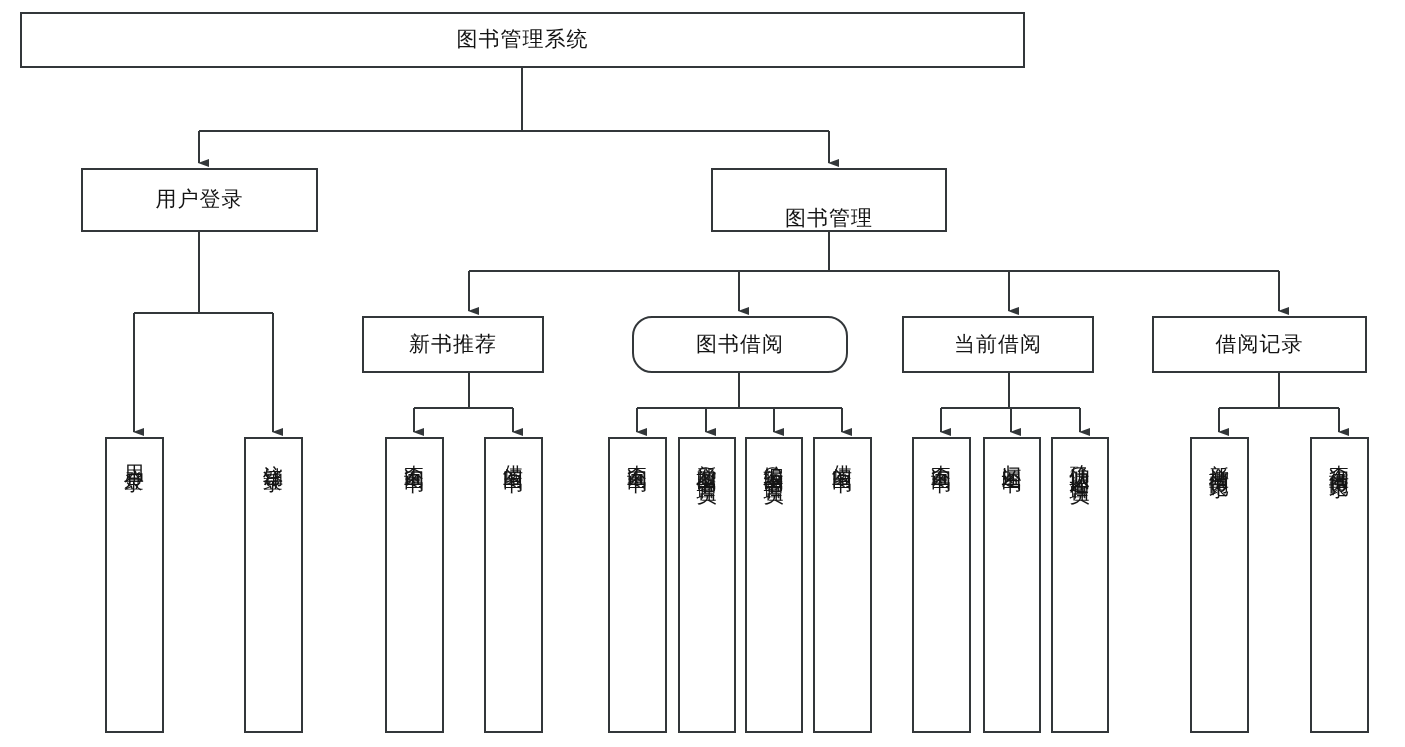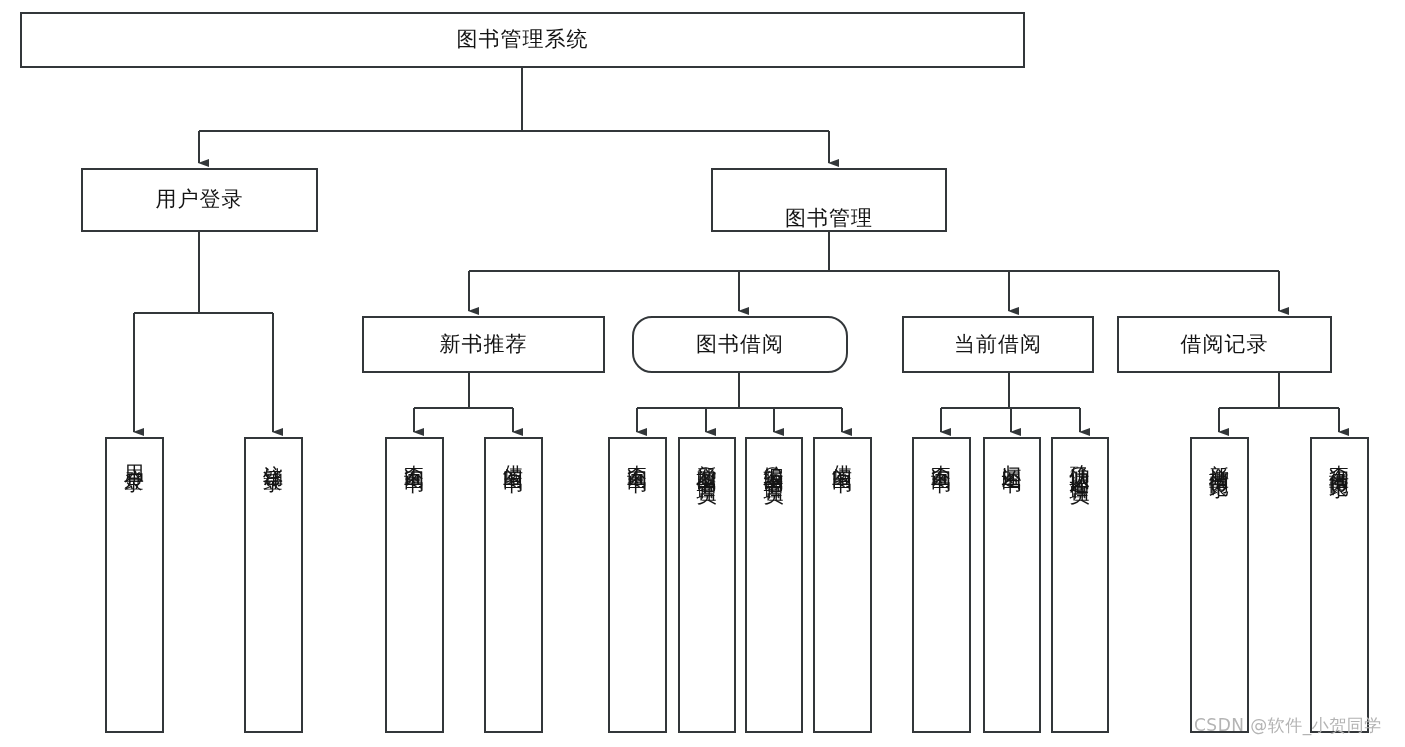--- a/index.html
+++ b/index.html
@@ -118,30 +118,30 @@
   <div id="nodes-layer">
       <div class="node-box root" style="left: 20px; top: 12px; width: 1005px; height: 56px;">
         <span class="node-label">图书管理系统</span>
       </div>
       <div class="node-box level2" style="left: 81px; top: 168px; width: 237px; height: 64px;">
         <span class="node-label">用户登录</span>
       </div>
       <div class="node-box level2" style="left: 711px; top: 168px; width: 236px; height: 64px; align-items: flex-end;">
         <span class="node-label">图书管理</span>
       </div>
-      <div class="node-box level3" style="left: 362px; top: 316px; width: 243px; height: 57px;">
+      <div class="node-box level3" style="left: 362px; top: 316px; width: 182px; height: 57px;">
         <span class="node-label">新书推荐</span>
       </div>
       <div class="node-box level3" style="left: 632px; top: 316px; width: 216px; height: 57px; border-radius: 20px;">
         <span class="node-label">图书借阅</span>
       </div>
       <div class="node-box level3" style="left: 902px; top: 316px; width: 192px; height: 57px;">
         <span class="node-label">当前借阅</span>
       </div>
-      <div class="node-box level3" style="left: 1117px; top: 316px; width: 215px; height: 57px;">
+      <div class="node-box level3" style="left: 1152px; top: 316px; width: 215px; height: 57px;">
         <span class="node-label">借阅记录</span>
       </div>
       <div class="node-box leaf" style="left: 105px; top: 437px; width: 59px; height: 296px;">
         <span class="node-label">用户登录</span>
       </div>
       <div class="node-box leaf" style="left: 244px; top: 437px; width: 59px; height: 296px;">
         <span class="node-label">注销登录</span>
       </div>
       <div class="node-box leaf" style="left: 385px; top: 437px; width: 59px; height: 296px;">
         <span class="node-label">查询图书</span>
@@ -171,15 +171,14 @@
         <span class="node-label">确认归还（管理员）</span>
       </div>
       <div class="node-box leaf" style="left: 1190px; top: 437px; width: 59px; height: 296px;">
         <span class="node-label">新增借阅记录</span>
       </div>
       <div class="node-box leaf" style="left: 1310px; top: 437px; width: 59px; height: 296px;">
         <span class="node-label">查询借阅记录</span>
       </div>
     </div>
 
-  <div class="watermark" style="left: 1194px; top: 714px;">CSDN @软件_小贺同学</div>
 
 </div>
 
 </body></html>

